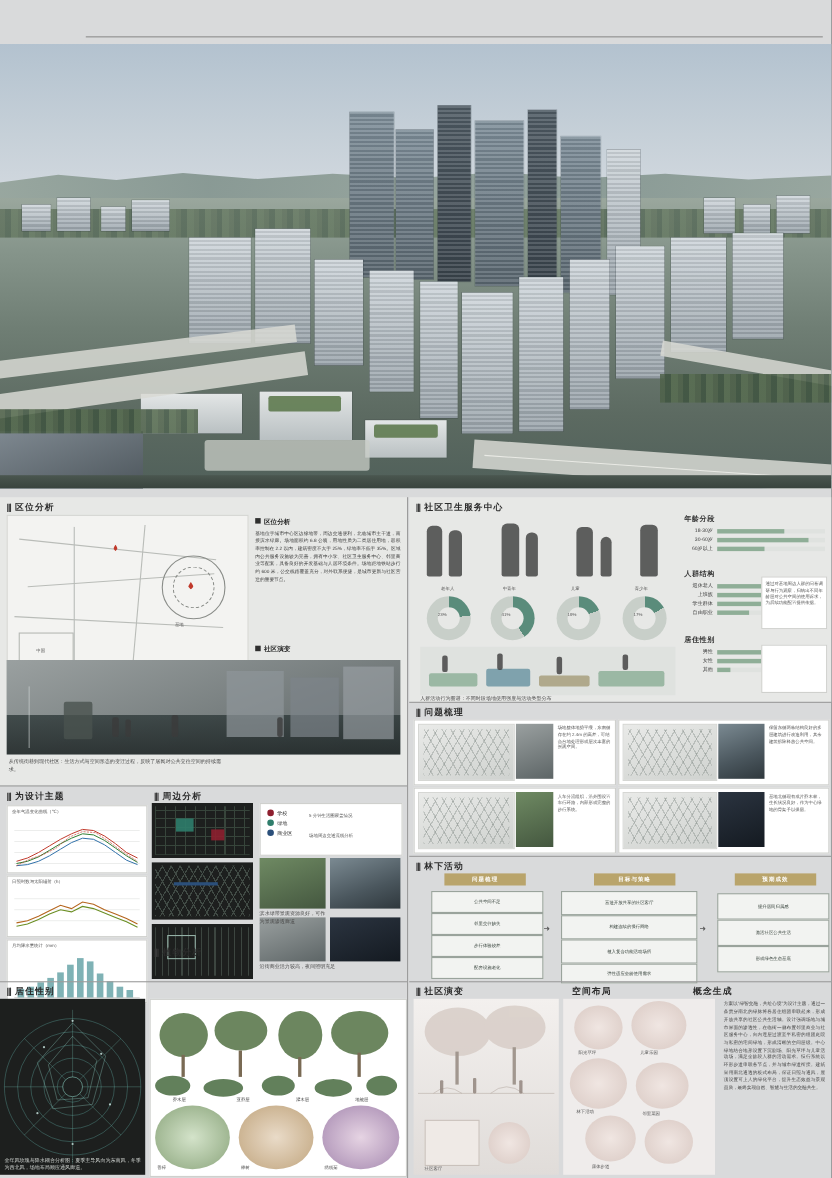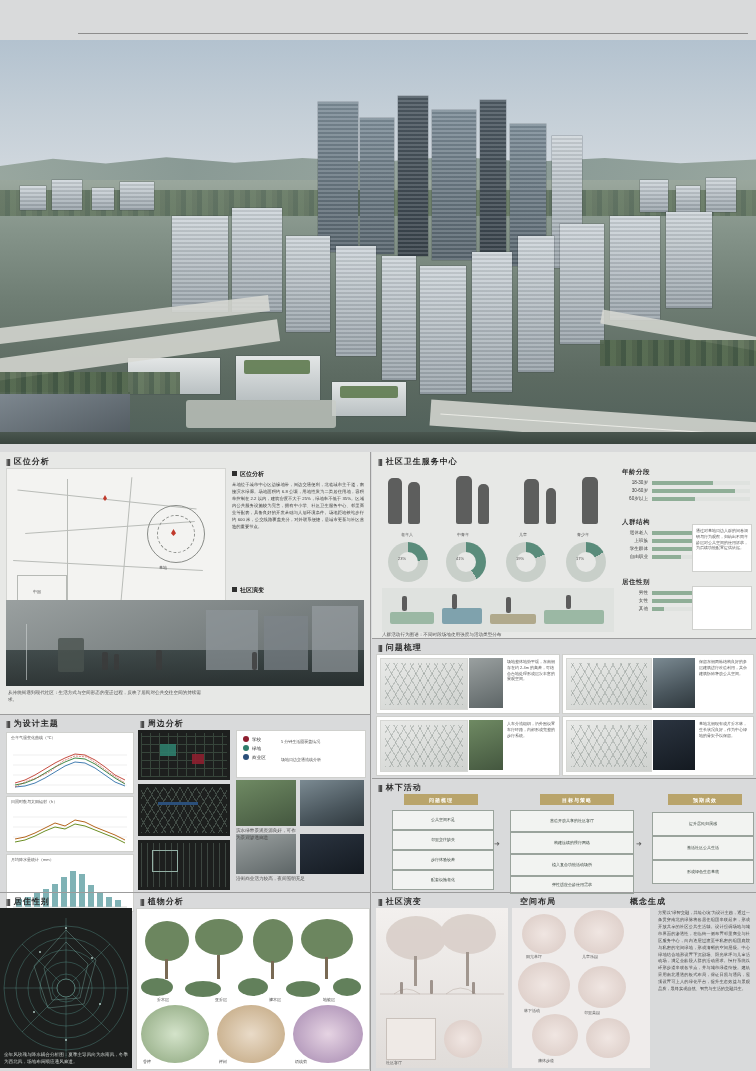--- a/index.html
+++ b/index.html
@@ -297,21 +297,21 @@
 
   <div class="photo green" style="left:236px;top:780px;width:60px;height:46px;"></div>
   <div class="photo city" style="left:300px;top:780px;width:64px;height:46px;"></div>
   <div class="photo street" style="left:236px;top:834px;width:60px;height:40px;"></div>
   <div class="photo night" style="left:300px;top:834px;width:64px;height:40px;"></div>
   <div class="cap" style="left:236px;top:828px;width:60px;">滨水绿带景观资源良好，可作为景观渗透廊道</div>
   <div class="cap" style="left:236px;top:876px;width:128px;">沿街商业活力较高，夜间照明充足</div>
 
   <div class="hr" style="left:0;top:892px;width:370px;"></div>
   <div class="sectlabel" style="left:6px;top:896px;"><span class="bars">|||</span><span>居住性别</span></div>
-  <div class="sectlabel" style="left:140px;top:896px;"><span class="bars">|||</span><span>植物分析</span></div>
+  <div class="sectlabel" style="left:140px;top:860px;"><span class="bars">|||</span><span>植物分析</span></div>
 
   <div class="darkbox" style="left:0;top:908px;width:132px;height:160px;">
     <svg width="132" height="160" viewBox="0 0 132 160">
       <g stroke="#5fa8a0" stroke-width="0.4" fill="none" opacity="0.85">
         <circle cx="66" cy="80" r="14"></circle>
           <circle cx="66" cy="80" r="26"></circle>
           <circle cx="66" cy="80" r="38"></circle>
         <circle cx="66" cy="80" r="50"></circle>
           <circle cx="66" cy="80" r="62"></circle>
       </g>

